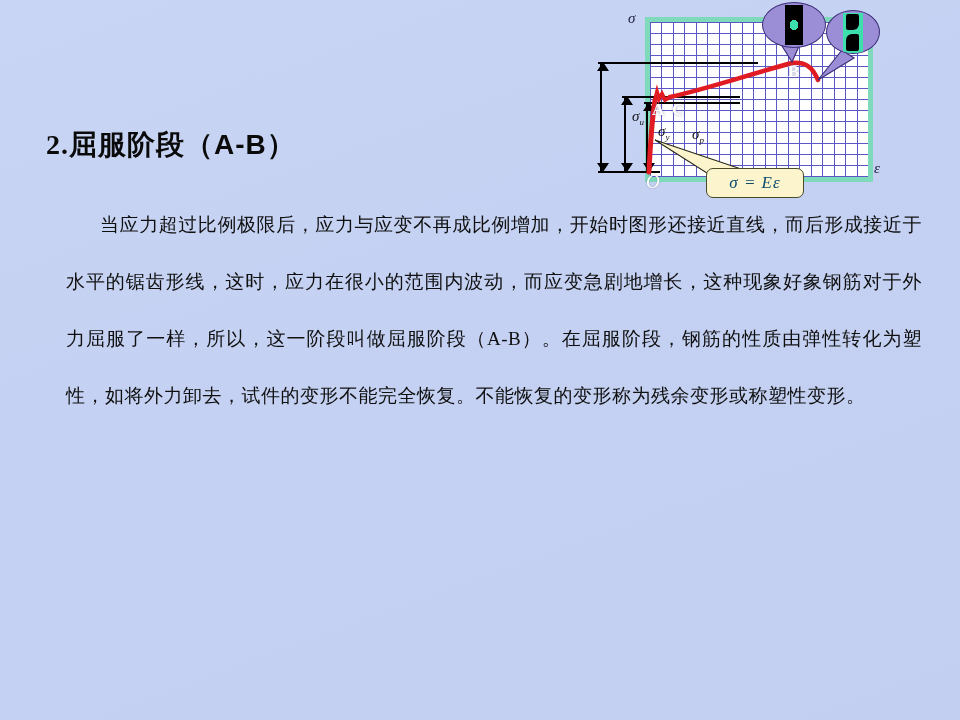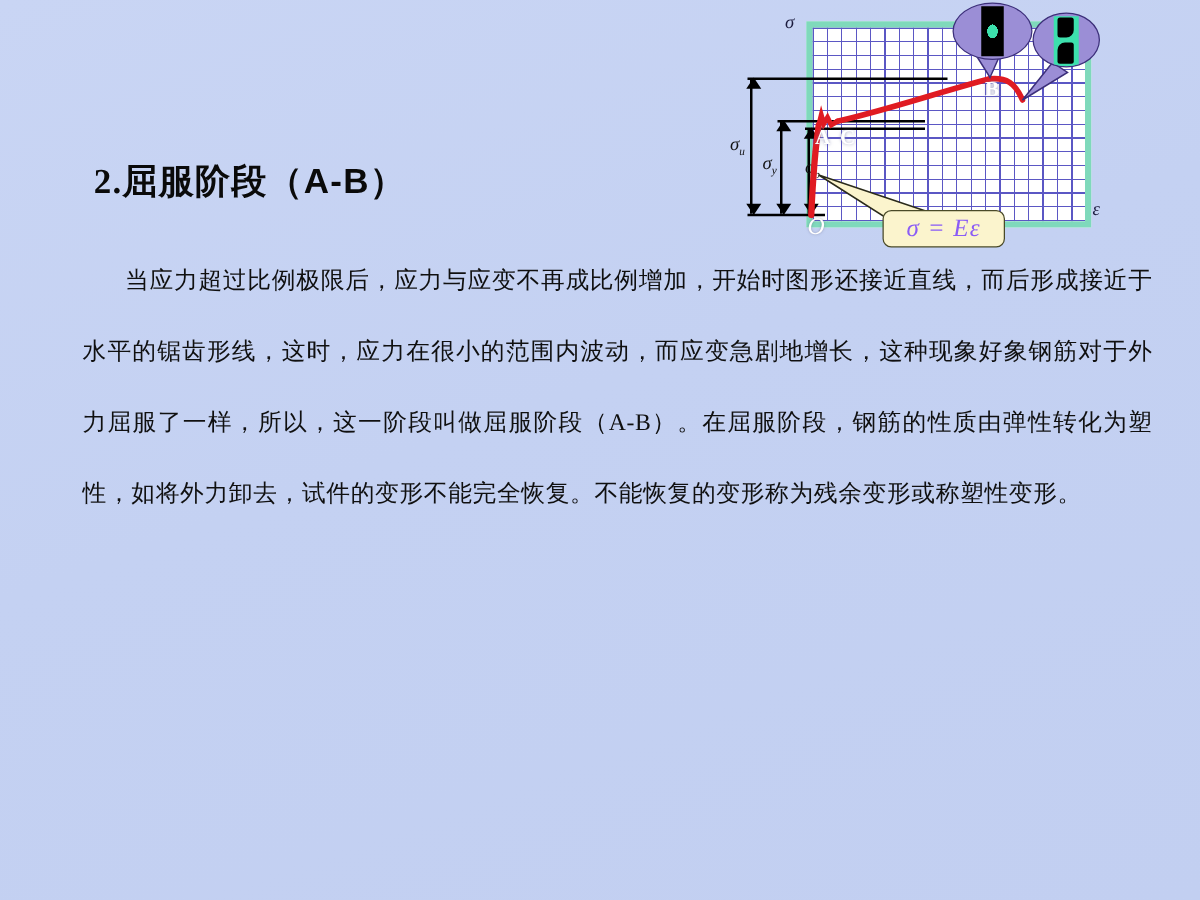--- a/index.html
+++ b/index.html
@@ -36,21 +36,20 @@
   
   #section-heading {
     position: absolute;
     left: 46px; top: 126px;
     font-family: "Liberation Serif", "DejaVu Serif", serif;
     font-size: 28px;
     font-weight: 700;
     color: #0a0a0a;
     white-space: nowrap;
     letter-spacing: 1px;
-    margin-left: 29px;
   }
   #section-heading .ab {
     font-family: "Liberation Sans", sans-serif;
     font-weight: 700;
   }
 
   
   #body-text {
     position: absolute;
     left: 66px; top: 196px;
@@ -128,20 +127,21 @@
   #dim-y { left: 64px; top: 97px;  height: 74px;  }
   #dim-p { left: 86px; top: 103px; height: 68px;  }
 
   .dim-label {
     position: absolute;
     font-family: "Liberation Serif", "DejaVu Serif", serif;
     font-style: italic;
     font-size: 15px;
     color: #111;
     white-space: nowrap;
+    margin-left: 48px;
   }
   .dim-label sub { font-size: 9px; font-style: italic; }
   #dim-label-u { left: 24px; top: 108px; }
   #dim-label-y { left: 50px; top: 123px; }
   #dim-label-p { left: 84px; top: 126px; }
 
   
   #curve-svg {
     position: absolute;
     left: 0; top: 0;
@@ -168,22 +168,22 @@
     left: 146px; top: 168px;
     width: 96px; height: 28px;
     background: #fbf4cd;
     border: 1.5px solid #4a4a28;
     border-radius: 7px;
     display: flex;
     align-items: center;
     justify-content: center;
     font-family: "Liberation Serif", "DejaVu Serif", serif;
     font-style: italic;
-    font-size: 20px;
-    color: #8b5cf6;
+    font-size: 17px;
+    color: #0c4a6e;
     letter-spacing: 1px;
     z-index: 6;
   }
 
   
   .bubble {
     position: absolute;
     background: #9b8ed6;
     border: 1.5px solid #3c2f7a;
     border-radius: 50%;

